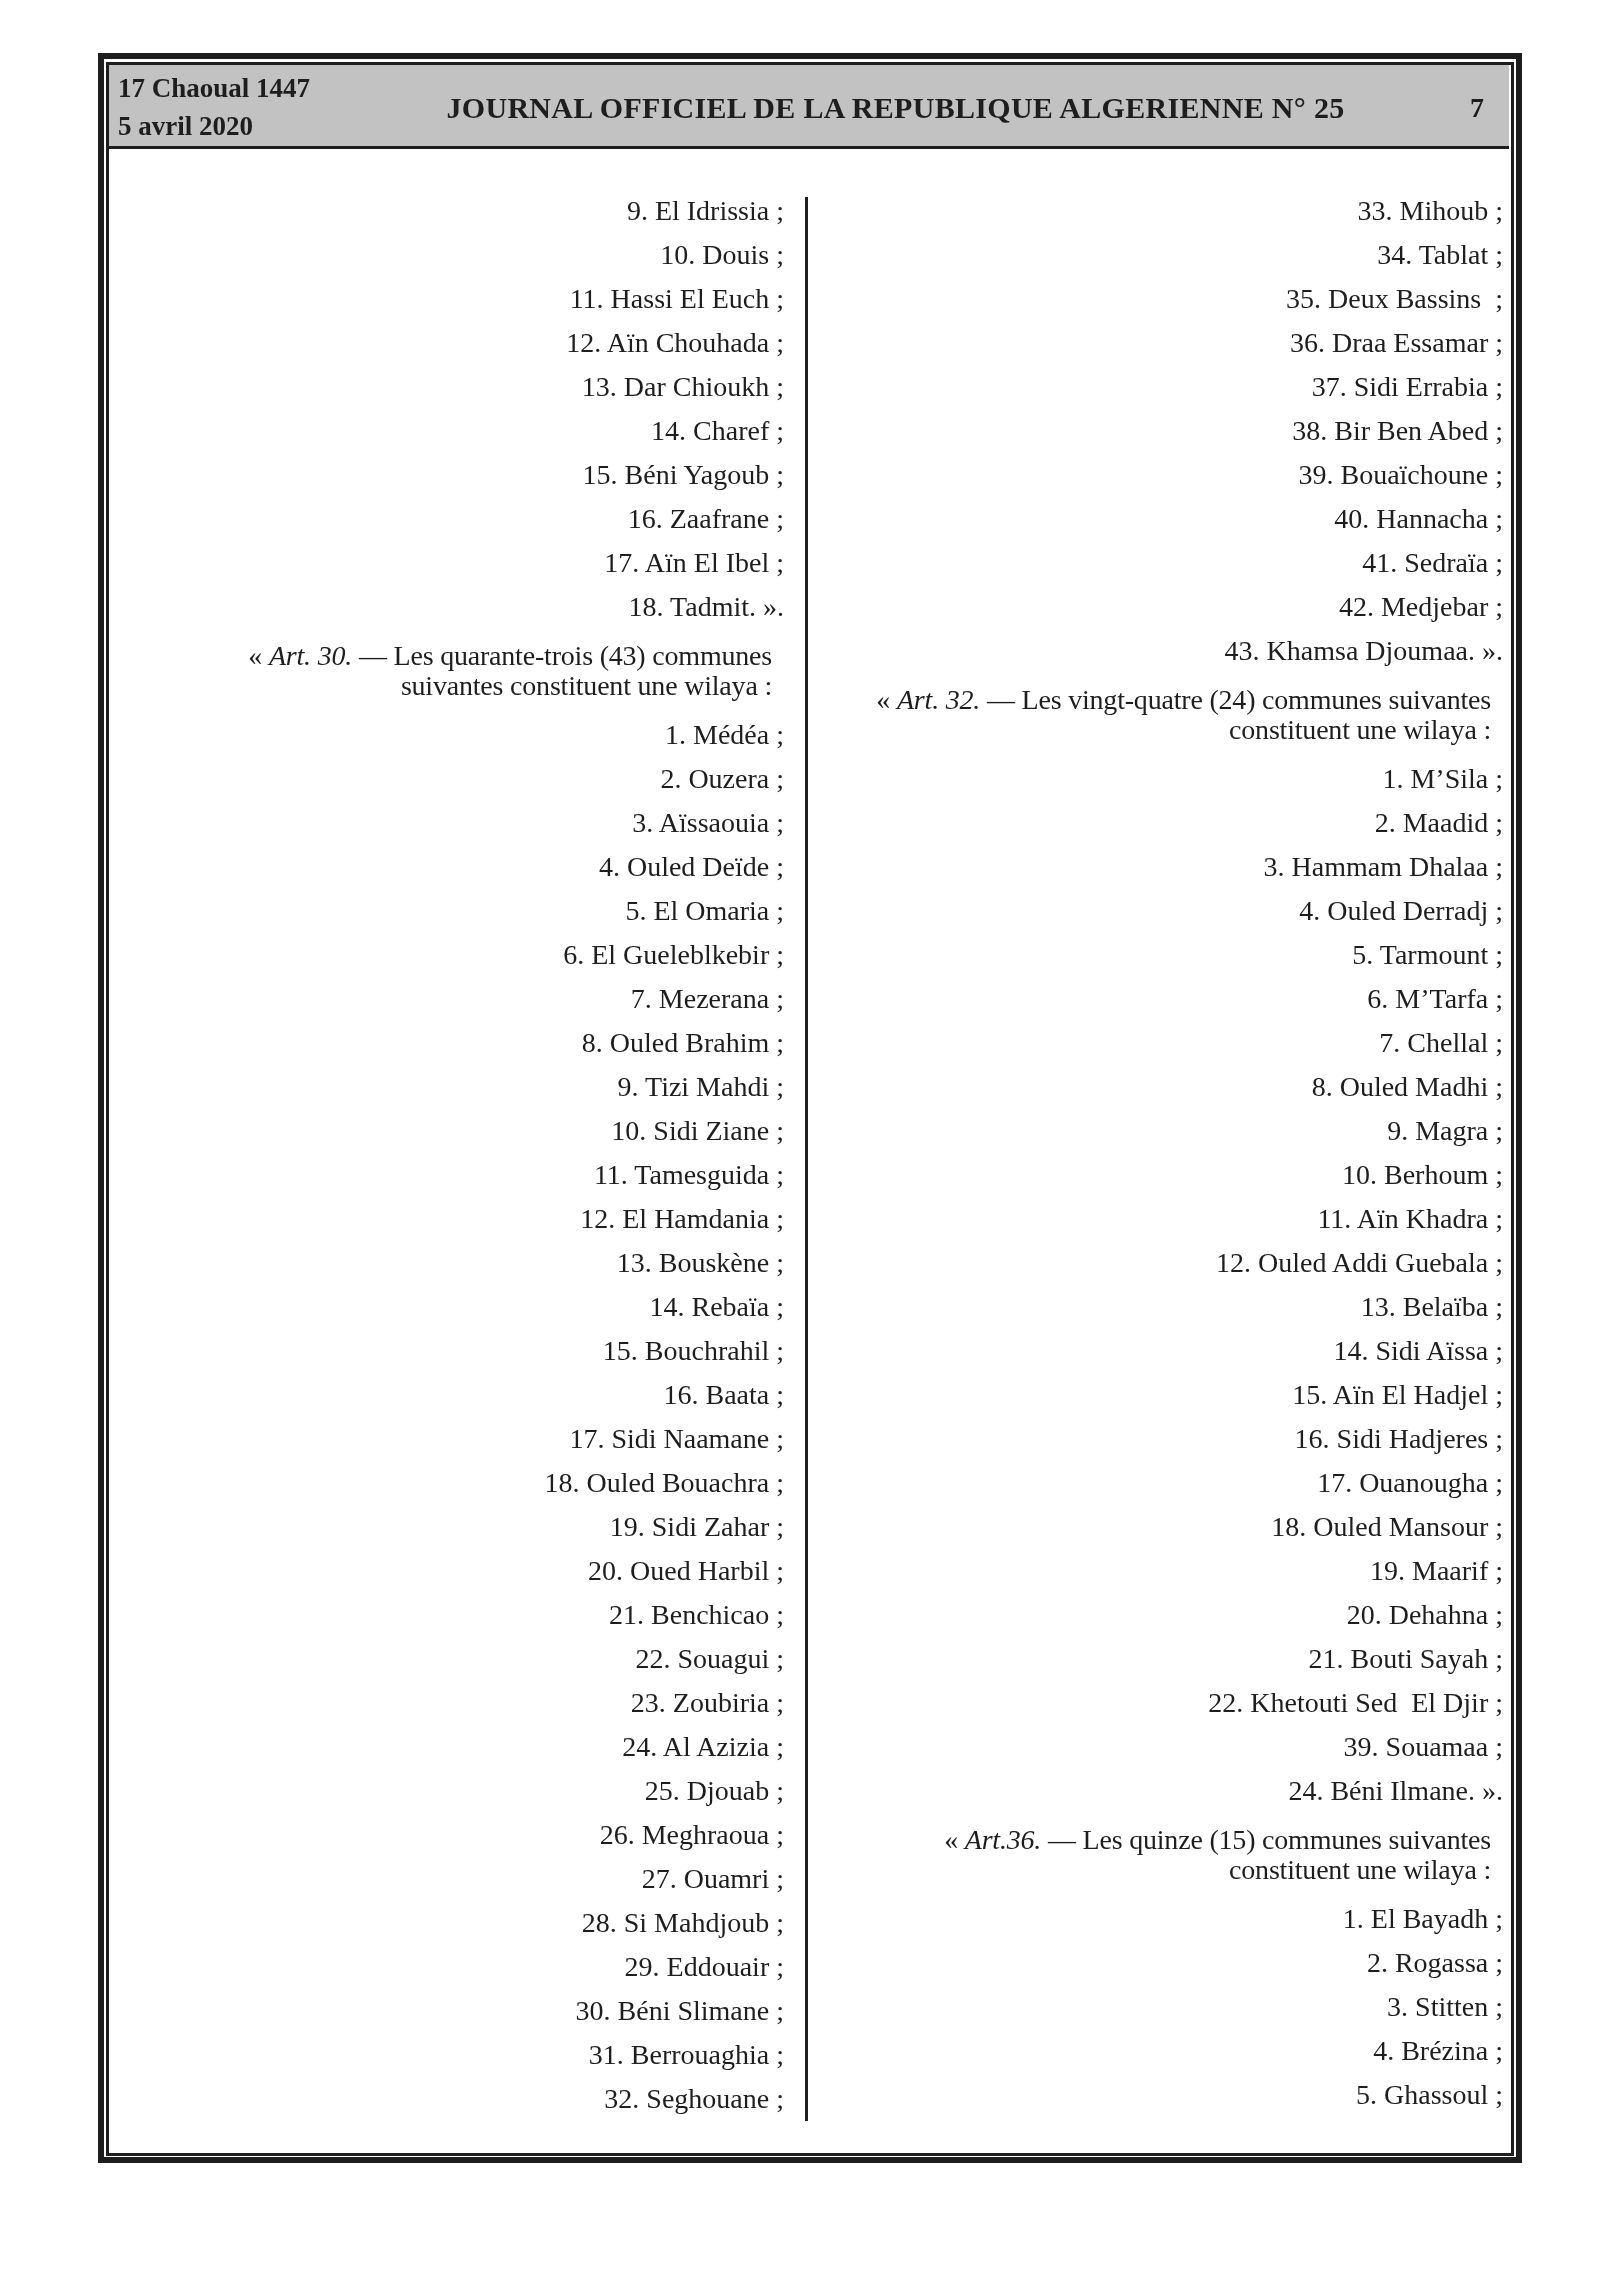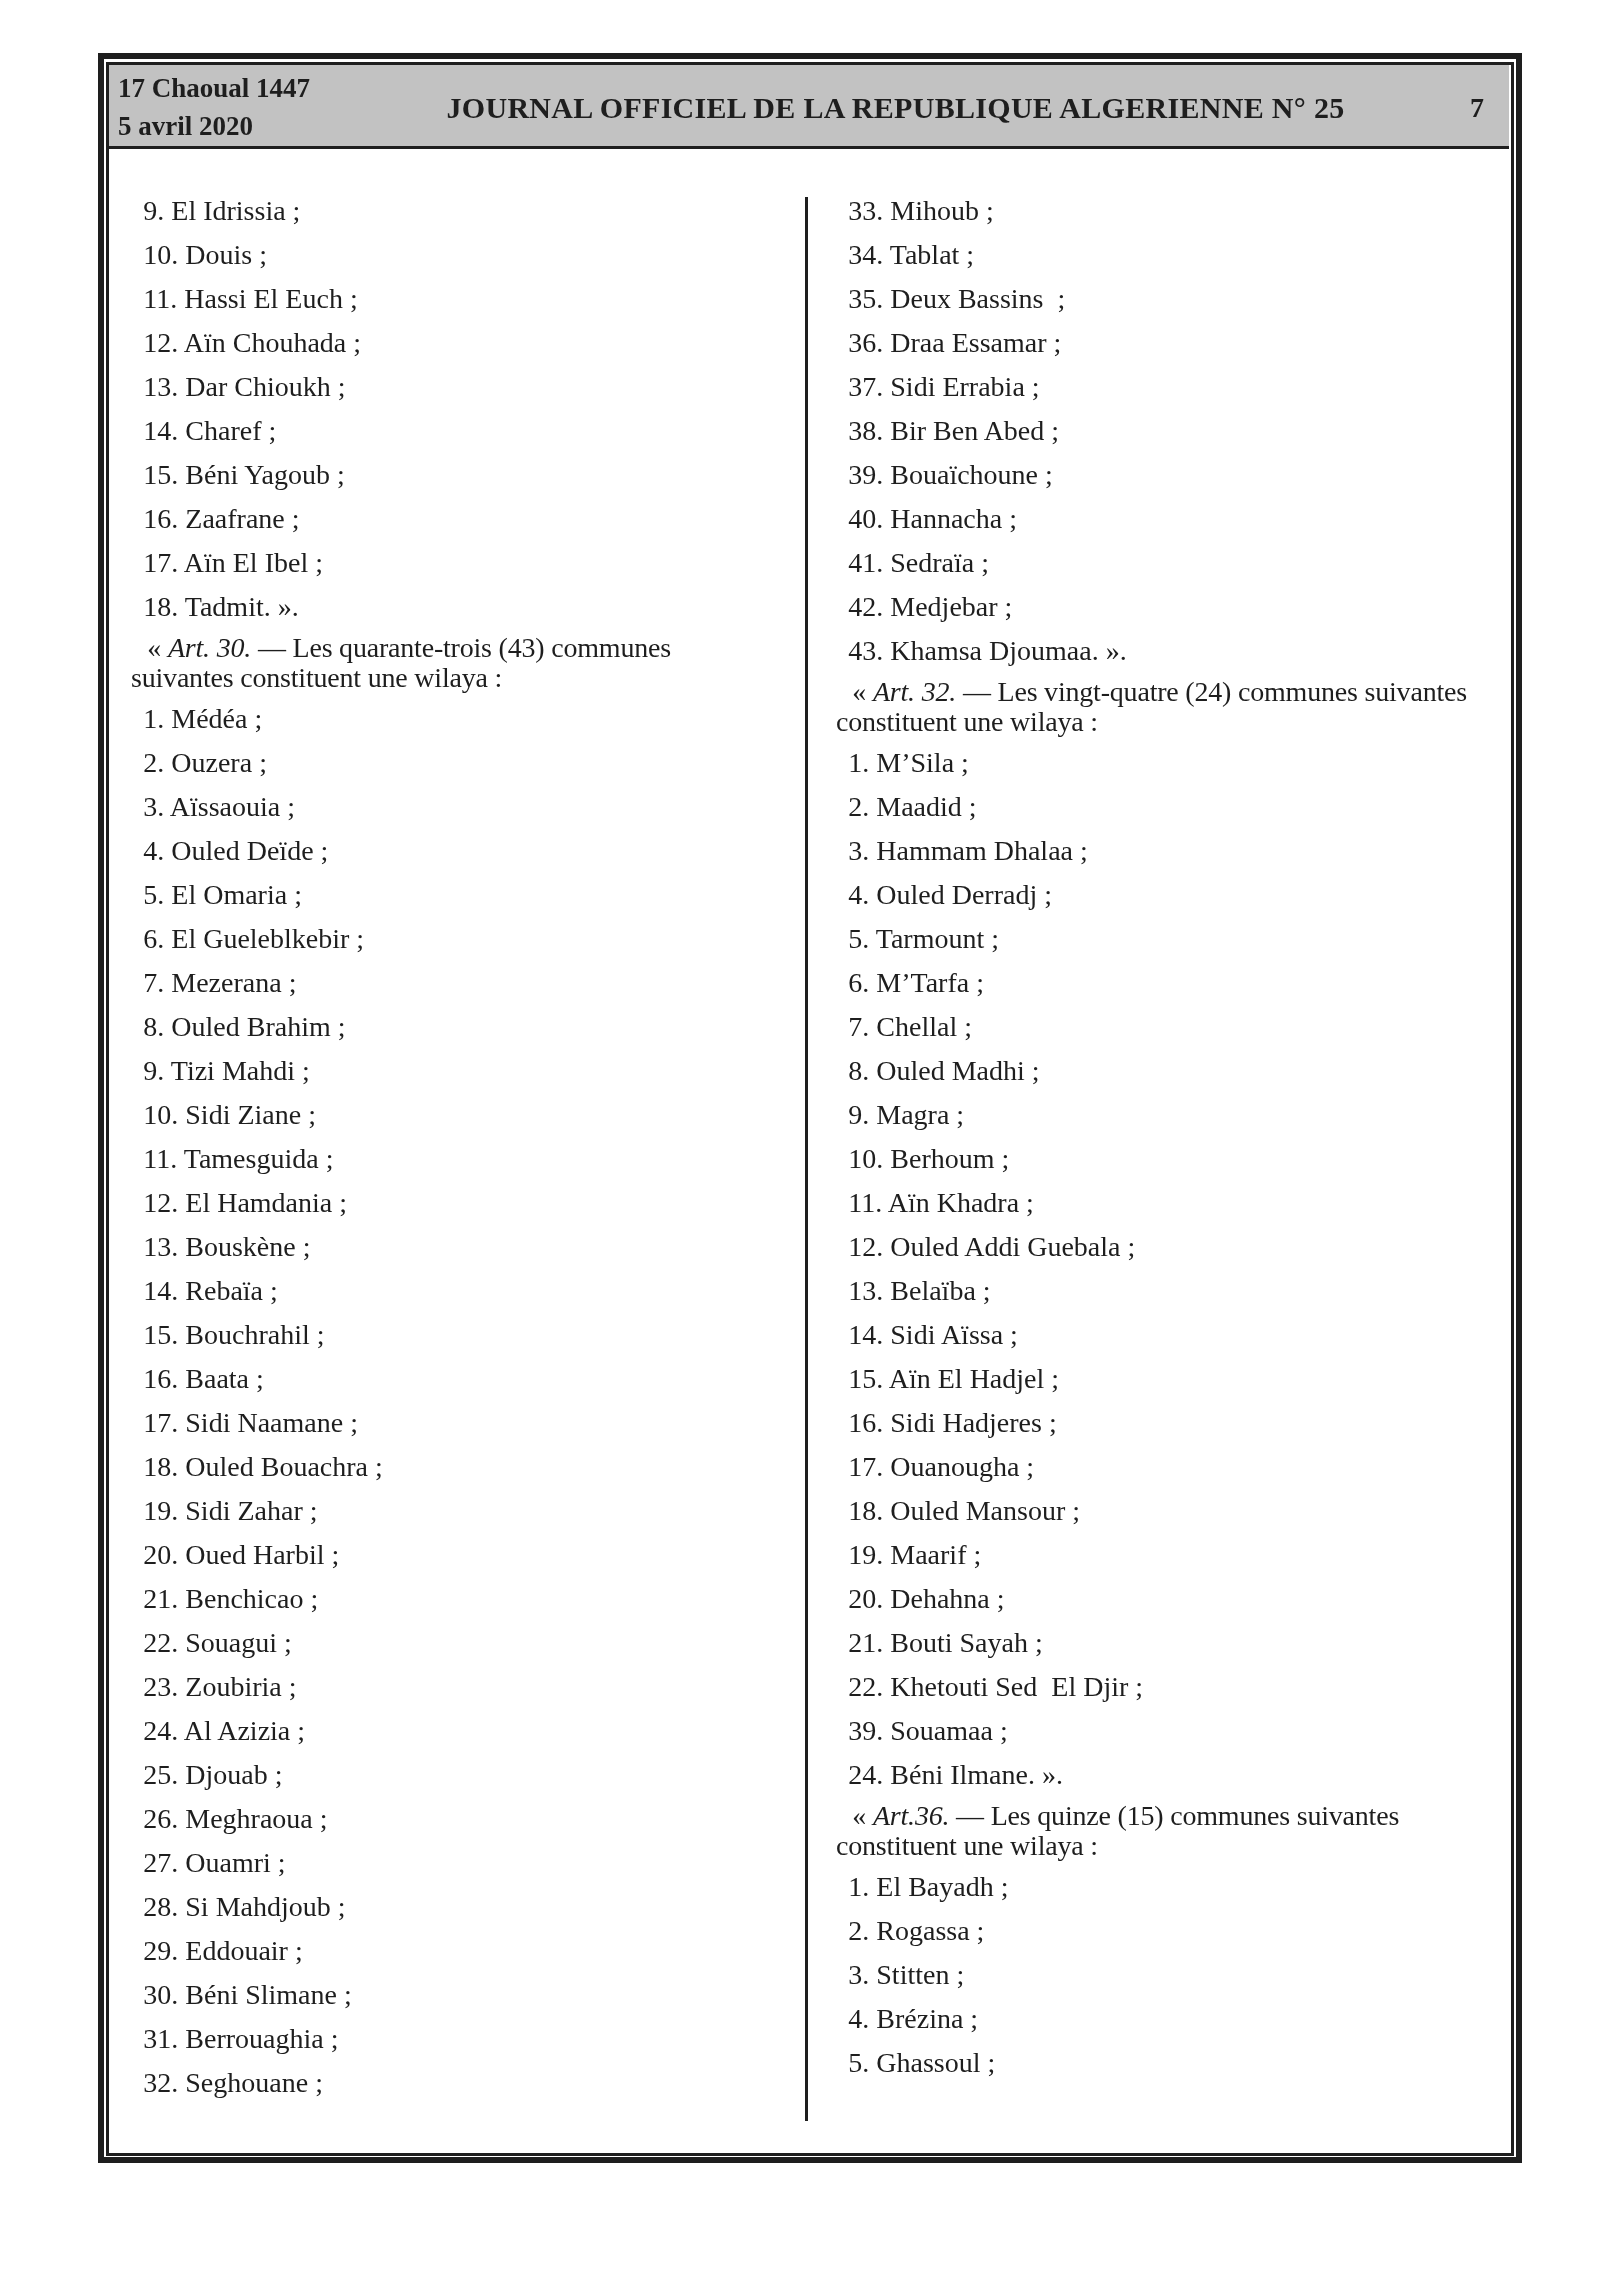--- a/index.html
+++ b/index.html
@@ -30,27 +30,27 @@
     font-size:30px; font-weight:bold; letter-spacing:0.3px; white-space:nowrap;
   }
   .pagenum {
     flex:0 0 89px; padding-right:25px; box-sizing:border-box; text-align:right;
     font-size:28px; font-weight:bold; padding-top:5.4px;
   }
   .column-divider {
     position:absolute; left:805px; top:197px; width:2.7px; height:1924px;
     background:#1e1e1e;
   }
-  .col { position:absolute; top:189px; font-size:28px; }
+  .col { position:absolute; top:189px; font-size:28px;text-align:right; }
   .col-left  { left:127px; width:657px; }
   .col-right { left:832px; width:671px; }
   ul.commune-list { margin:0; padding:0; list-style:none; }
   li.commune-item { line-height:44px; padding-left:16.3px; white-space:pre; }
   p.article-para {
-    margin:4px; line-height:30px; text-indent:16.3px; letter-spacing:-0.2px;
+    margin:12px; line-height:30px; text-indent:16.3px; letter-spacing:-0.2px;
   }
   p.article-para i { font-style:italic; }
   .mt28 { margin-top:25px; }
   .mt26 { margin-top:23.5px; }
   .mt27 { margin-top:24.4px; }
   .mt3  { margin-top:2.7px; }
   .mt5  { margin-top:4.5px; }
   .mt4  { margin-top:3.6px; }
 </style>
 </head>

